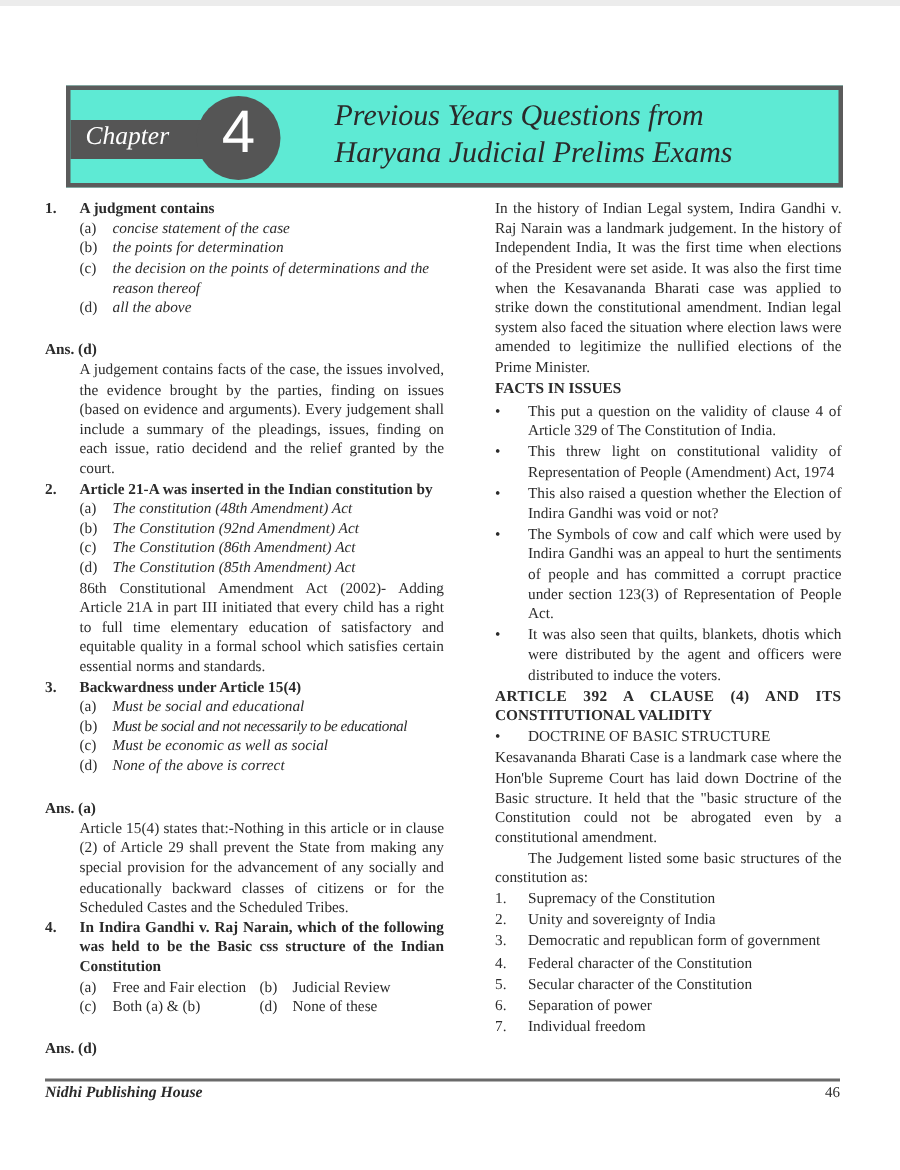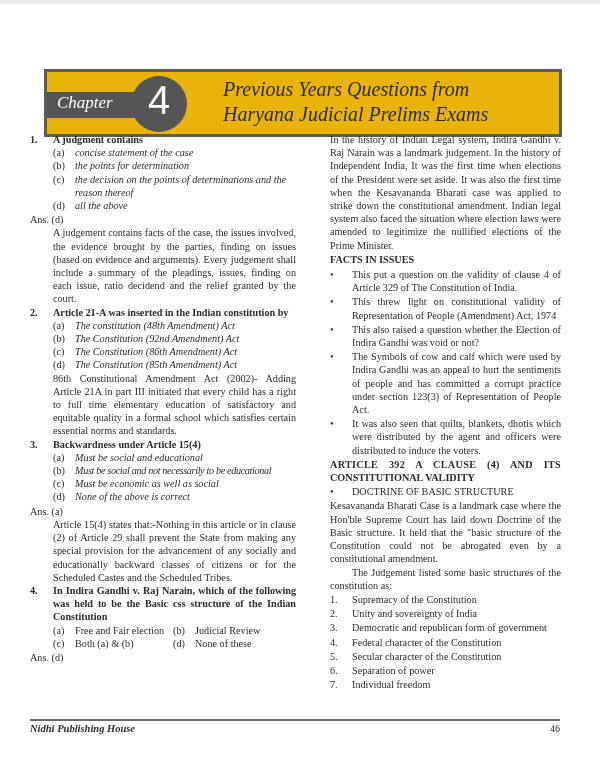--- a/index.html
+++ b/index.html
@@ -19,22 +19,21 @@
       position: absolute;
       left: 0; top: 0; width: 600px; height: 4px;
       background: #ececec;
     }
     
     .chapter-box {
       position: absolute;
       left: 44px; top: 57px;
       width: 512px; height: 62px;
       border: 3px solid #5b5b5b;
-      background: #eab308;
-      margin-top: 12px;
+      background: #5eead4;
     }
     .chapter-band {
       position: absolute;
       left: 0; top: 20px;
       width: 120px; height: 26px;
       background: #555555;
     }
     .chapter-label {
       position: absolute;
       left: 10px; top: 1px;
@@ -78,21 +77,21 @@
     .col-left { left: 30px; width: 266px; }
     .col-right { left: 330px; width: 231px; }
     .q { display: flex; margin-top: 0; }
     .q-num { width: 23px; flex: none; font-weight: bold; }
     .q-text { font-weight: bold; flex: 1; text-align: justify; }
     .opt { display: flex; padding-left: 23px; }
     .opt-key { width: 22px; flex: none; }
     .opt-text { flex: 1; font-style: italic; }
     .opt-grid { display: flex; padding-left: 23px; }
     .opt-grid .cell { display: flex; width: 120px; }
-    .ans { font-weight: normal; margin-top: 1px; }
+    .ans { font-weight: bold; margin-top: 15px; }
     .explain {
       padding-left: 23px;
       text-align: justify;
     }
     .para { text-align: justify; }
     .center-head {
       text-align: left;
       font-weight: bold;
       margin: 1px 0 2px 0;
     }

